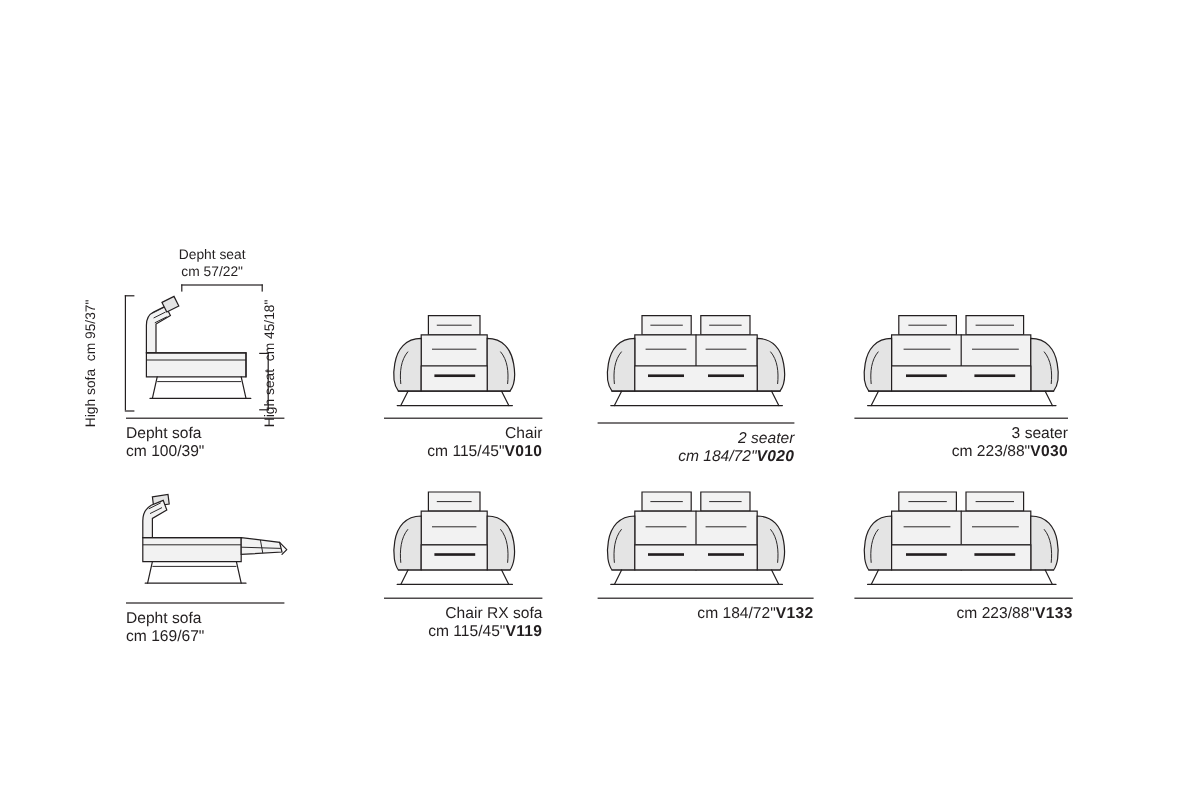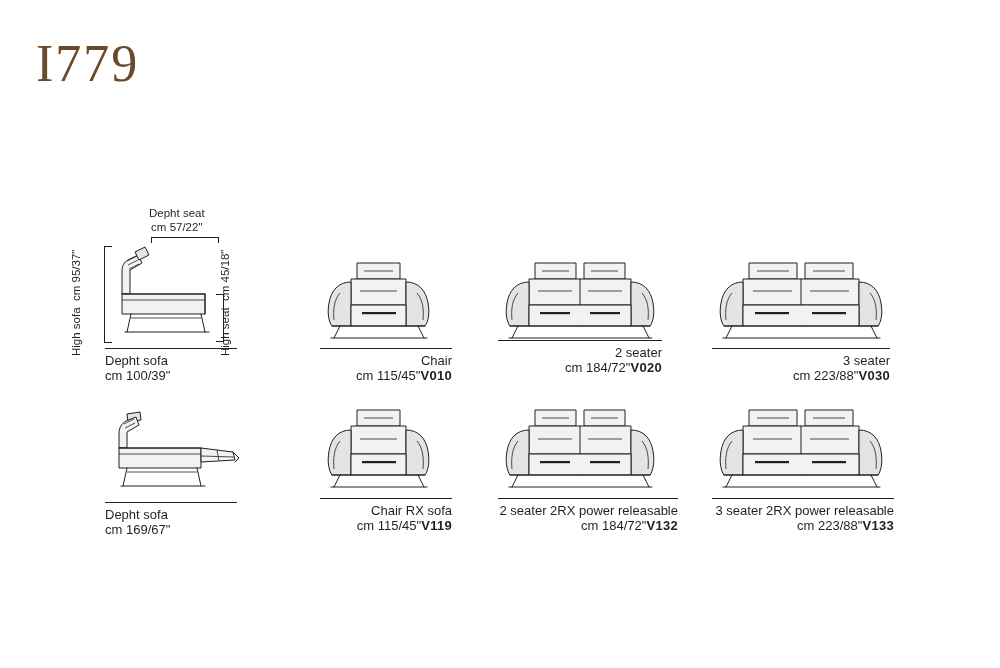--- a/index.html
+++ b/index.html
@@ -85,21 +85,20 @@
   .ln-thin { fill: none; stroke: #231f20; stroke-width: .8; }
   .fill-light { fill: #f2f2f2; stroke: #231f20; stroke-width: 1; }
   .fill-mid { fill: #e4e4e4; stroke: #231f20; stroke-width: 1; }
   .bar { fill: #231f20; }
 </style>
 </head>
 <body>
 
 <div class="page">
 
-  <div class="model-title">I779</div>
 
   <div class="item" style="left:105px; top:236px; width:150px; height:150px;">
     <div class="drawing">
       <svg width="150" height="110" viewBox="0 0 150 110">
 
         <path class="fill-light" d="M17,58 L17,35 C17,30 19,26 23,24 L33,19 L37,27 L25,34 L25,58 Z"></path>
         <path class="ln-thin" d="M22,25 L32,20 M23,29 L33,24 M24,33 L34,28"></path>
 
         <path class="fill-mid" d="M30,16 L40,11 L44,19 L34,24 Z"></path>
 
@@ -204,21 +203,21 @@
 
         <path class="fill-light" d="M31,57 L133,57 L133,78 L31,78 Z"></path>
         <rect class="bar" x="42" y="64" width="30" height="2.2"></rect>
         <rect class="bar" x="92" y="64" width="30" height="2.2"></rect>
 
         <path class="ln" d="M12,78 L152,78"></path>
         <path class="ln" d="M20,78 L14,90 M145,78 L151,90"></path>
         <path class="ln" d="M11,90 L154,90"></path>
       </svg>
     </div>
-    <div class="caption" style="top:92px;">
+    <div class="caption" style="top:104px;font-style:italic;">
       <div class="rule"></div>
       <div class="capline">
         <span>2 seater</span>
       </div>
       <div class="capline">
         <span>cm 184/72"</span>
         <span class="code">V020</span>
       </div>
     </div>
   </div>
@@ -342,23 +341,20 @@
         <rect class="bar" x="42" y="63" width="30" height="2.2"></rect>
         <rect class="bar" x="92" y="63" width="30" height="2.2"></rect>
         <path class="ln" d="M12,77 L152,77"></path>
         <path class="ln" d="M20,77 L14,89 M145,77 L151,89"></path>
         <path class="ln" d="M11,89 L154,89"></path>
       </svg>
     </div>
     <div class="caption" style="top:100px;">
       <div class="rule"></div>
       <div class="capline">
-        <span>2 seater 2RX power releasable</span>
-      </div>
-      <div class="capline">
         <span>cm 184/72"</span>
         <span class="code">V132</span>
       </div>
     </div>
   </div>
 
   <div class="item" style="left:712px; top:398px; width:182px; height:130px;">
     <div class="drawing">
       <svg width="182" height="98" viewBox="0 0 182 98">
         <path class="fill-light" d="M37,12 L85,12 L85,28 L37,28 Z"></path>
@@ -376,22 +372,19 @@
         <rect class="bar" x="43" y="63" width="34" height="2.2"></rect>
         <rect class="bar" x="100" y="63" width="34" height="2.2"></rect>
         <path class="ln" d="M12,77 L166,77"></path>
         <path class="ln" d="M20,77 L14,89 M159,77 L165,89"></path>
         <path class="ln" d="M11,89 L168,89"></path>
       </svg>
     </div>
     <div class="caption" style="top:100px;">
       <div class="rule"></div>
       <div class="capline">
-        <span>3 seater 2RX power releasable</span>
-      </div>
-      <div class="capline">
         <span>cm 223/88"</span>
         <span class="code">V133</span>
       </div>
     </div>
   </div>
 
 </div>
 
 </body></html>

